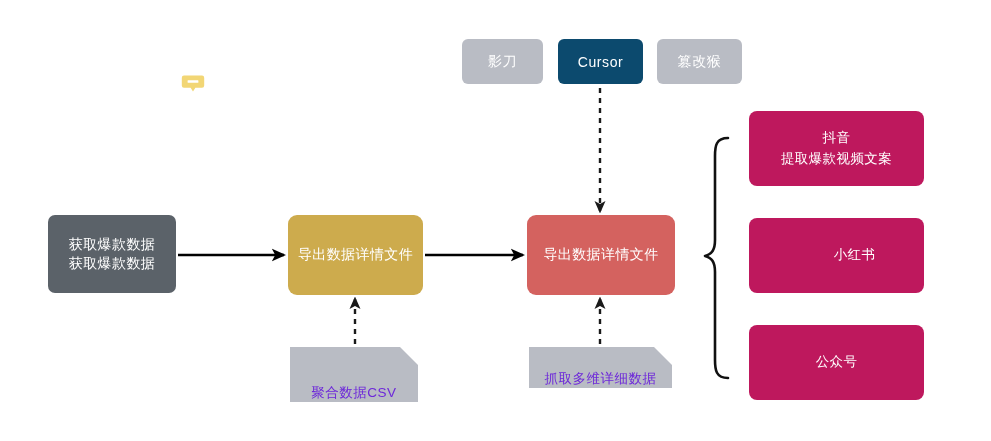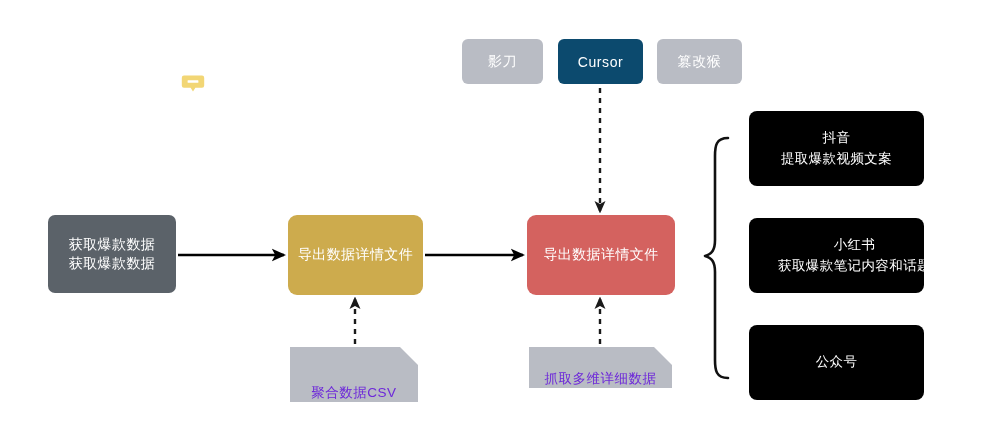--- a/index.html
+++ b/index.html
@@ -83,21 +83,21 @@
 
   
   .platform {
     position: absolute;
     box-sizing: border-box;
     display: flex;
     flex-direction: column;
     align-items: center;
     justify-content: center;
     text-align: center;
-    background: #000000;
+    background: #be185d;
     border-radius: 8px;
     color: #ffffff;
     font-size: 13.5px;
     line-height: 1.5;
     letter-spacing: 0.4px;
     user-select: none;
   }
   .platform .l1, .platform .l2 { display: block; white-space: nowrap; }
   #plat-0 { left: 749px; top: 111px; width: 175px; height: 75px; }
   #plat-1 { left: 749px; top: 218px; width: 175px; height: 75px; padding-left: 36px; }
@@ -189,21 +189,20 @@
 <div class="node" id="node-script">
   <span class="l1">导出数据详情文件</span>
 </div>
 
 <div class="platform" id="plat-0">
   <span class="l1">抖音</span>
   <span class="l2">提取爆款视频文案</span>
 </div>
 <div class="platform" id="plat-1">
   <span class="l1">小红书</span>
-  <span class="l2">获取爆款笔记内容和话题</span>
 </div>
 <div class="platform" id="plat-2">
   <span class="l1">公众号</span>
 </div>
 
 <div class="doc" id="doc-0">
   <span>聚合数据CSV</span>
 </div>
 <div class="doc" id="doc-1">
   <span>抓取多维详细数据</span>

